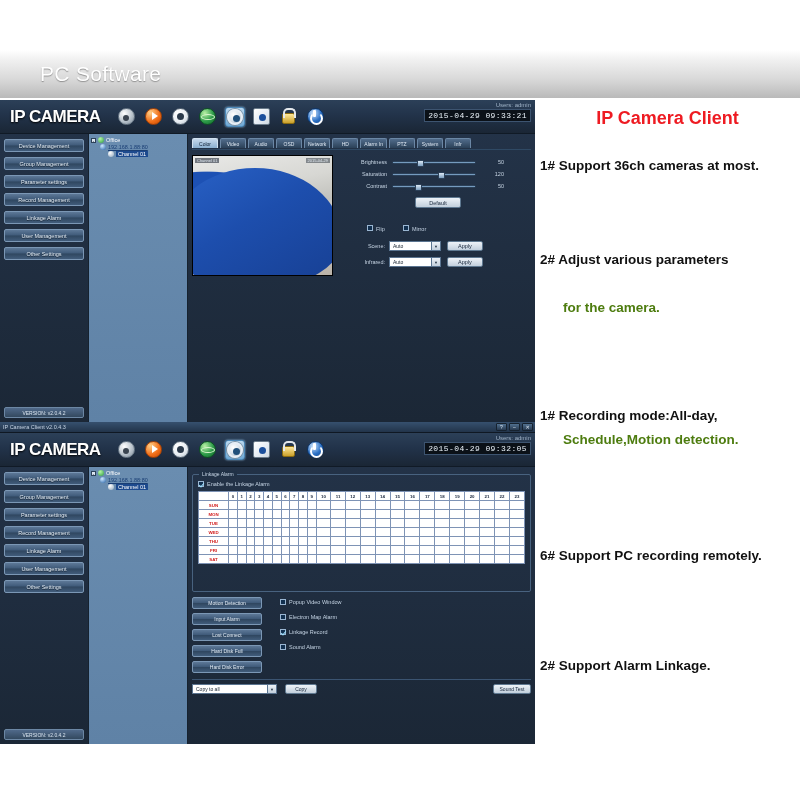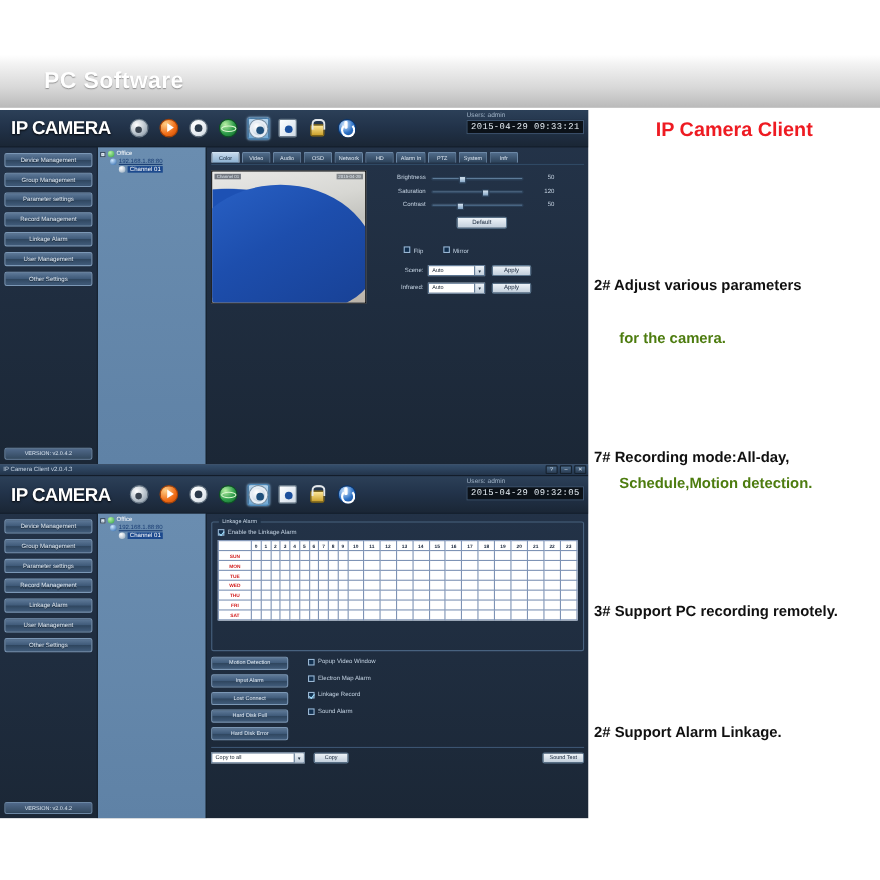--- a/index.html
+++ b/index.html
@@ -14,21 +14,21 @@
   
   .top-strip { position:absolute; left:0; top:0; width:800px; height:50px; background:#ffffff; }
 
   
   .banner {
     position:absolute; left:0; top:50px; width:800px; height:48px;
     background: linear-gradient(to bottom,#ffffff 0%,#f2f2f2 18%,#d8d8d8 62%,#c3c3c3 88%,#b9b9b9 100%);
     display:flex; align-items:center;
   }
   .banner-title {
-    margin-left:40px; color:#ffffff; font-size:21px; font-weight:bold;
+    margin-left:40px; color:#ffffff; font-size:21px; font-weight:normal;
     letter-spacing:0.3px;
     text-shadow: 0 1px 1px rgba(120,120,120,0.75);
   }
 
   
   .app-window { position:absolute; background:#1d2a3a; overflow:hidden; }
   .app-win-1 { left:0; top:100px; width:535px; height:322px;
      background: linear-gradient(to bottom,#24344a 0%,#1b2736 100%); }
   .app-win-2 { left:0; top:422px; width:535px; height:322px;
      background: linear-gradient(to bottom,#24344a 0%,#1b2736 100%); }
@@ -85,21 +85,21 @@
      box-shadow:0 0 0 1px #7a8e9f;}
   .ic-gear::after{content:"";position:absolute;left:7px;top:7px;width:7px;height:7px;border-radius:50%;background:#1f4f7a;}
   .ic-rec   { width:17px;height:17px;border-radius:2px; background:linear-gradient(135deg,#ffffff 0%,#e6edf4 55%,#cfd9e3 100%); border:1px solid #6a7b8a; }
   .ic-rec::after{content:"";position:absolute;left:7px;top:7px;width:7px;height:7px;border-radius:50%;background:#1b4f9c;}
   .ic-lock  { width:13px;height:11px;border-radius:2px;background:linear-gradient(to bottom,#ffe89a,#caa02a); border:1px solid #8c6d12; margin-top:4px;}
   .ic-lock::before{content:"";position:absolute;left:4px;top:1px;width:9px;height:8px;border:2px solid #e4e8ec;border-bottom:none;border-radius:5px 5px 0 0;}
   .ic-power { background:radial-gradient(circle at 35% 28%,#cfe7ff,#2a6fc4 55%,#114182); border:1px solid #0d3569; }
   .ic-power::after{content:"";position:absolute;left:7px;top:3px;width:3px;height:7px;background:#fff;border-radius:1px;}
   .ic-power::before{content:"";position:absolute;left:4px;top:5px;width:9px;height:9px;border:2px solid #fff;border-top-color:transparent;border-radius:50%;}
 
-  .user-block { position:absolute; right:4px; top:2px; }
+  .user-block { position:absolute; right:4px; top:2px; text-align:right; }
   .user-label { font-size:6px; color:#9fb2c6; }
   .clock {
     margin-top:1px; background:#0b1118; border:1px solid #3d5470;
     color:#e9f1f8; font-family:"Liberation Mono", monospace; font-size:8px;
     padding:1px 3px; letter-spacing:0.4px;
   }
 
   
   .win-body { display:flex; height:calc(100% - 34px); }
   .win-2 .win-body { height:calc(100% - 45px); }
@@ -747,22 +747,23 @@
           <span class="copy-btn">Copy</span>
           <span class="stest-btn">Sound Test</span>
         </div>
 
       </div>
     </div>
   </div>
 
   <div class="features">
     <div class="feat-title" style="top:8px">IP Camera Client</div>
+    <div class="feat-item" style="top:58px;left:5px">1# Support 36ch cameras at most.</div>
     <div class="feat-item" style="top:152px;left:5px">2# Adjust various parameters</div>
     <div class="feat-sub" style="top:200px;left:28px">for the camera.</div>
-    <div class="feat-item" style="top:308px;left:5px">7# Recording mode:All-day,</div>
+    <div class="feat-item" style="top:308px;left:5px">1# Recording mode:All-day,</div>
     <div class="feat-sub" style="top:332px;left:28px">Schedule,Motion detection.</div>
-    <div class="feat-item" style="top:448px;left:5px">3# Support PC recording remotely.</div>
+    <div class="feat-item" style="top:448px;left:5px">6# Support PC recording remotely.</div>
     <div class="feat-item" style="top:558px;left:5px">2# Support Alarm Linkage.</div>
   </div>
 
   <div class="bottom-white"></div>
 </div>
 
 </body></html>

